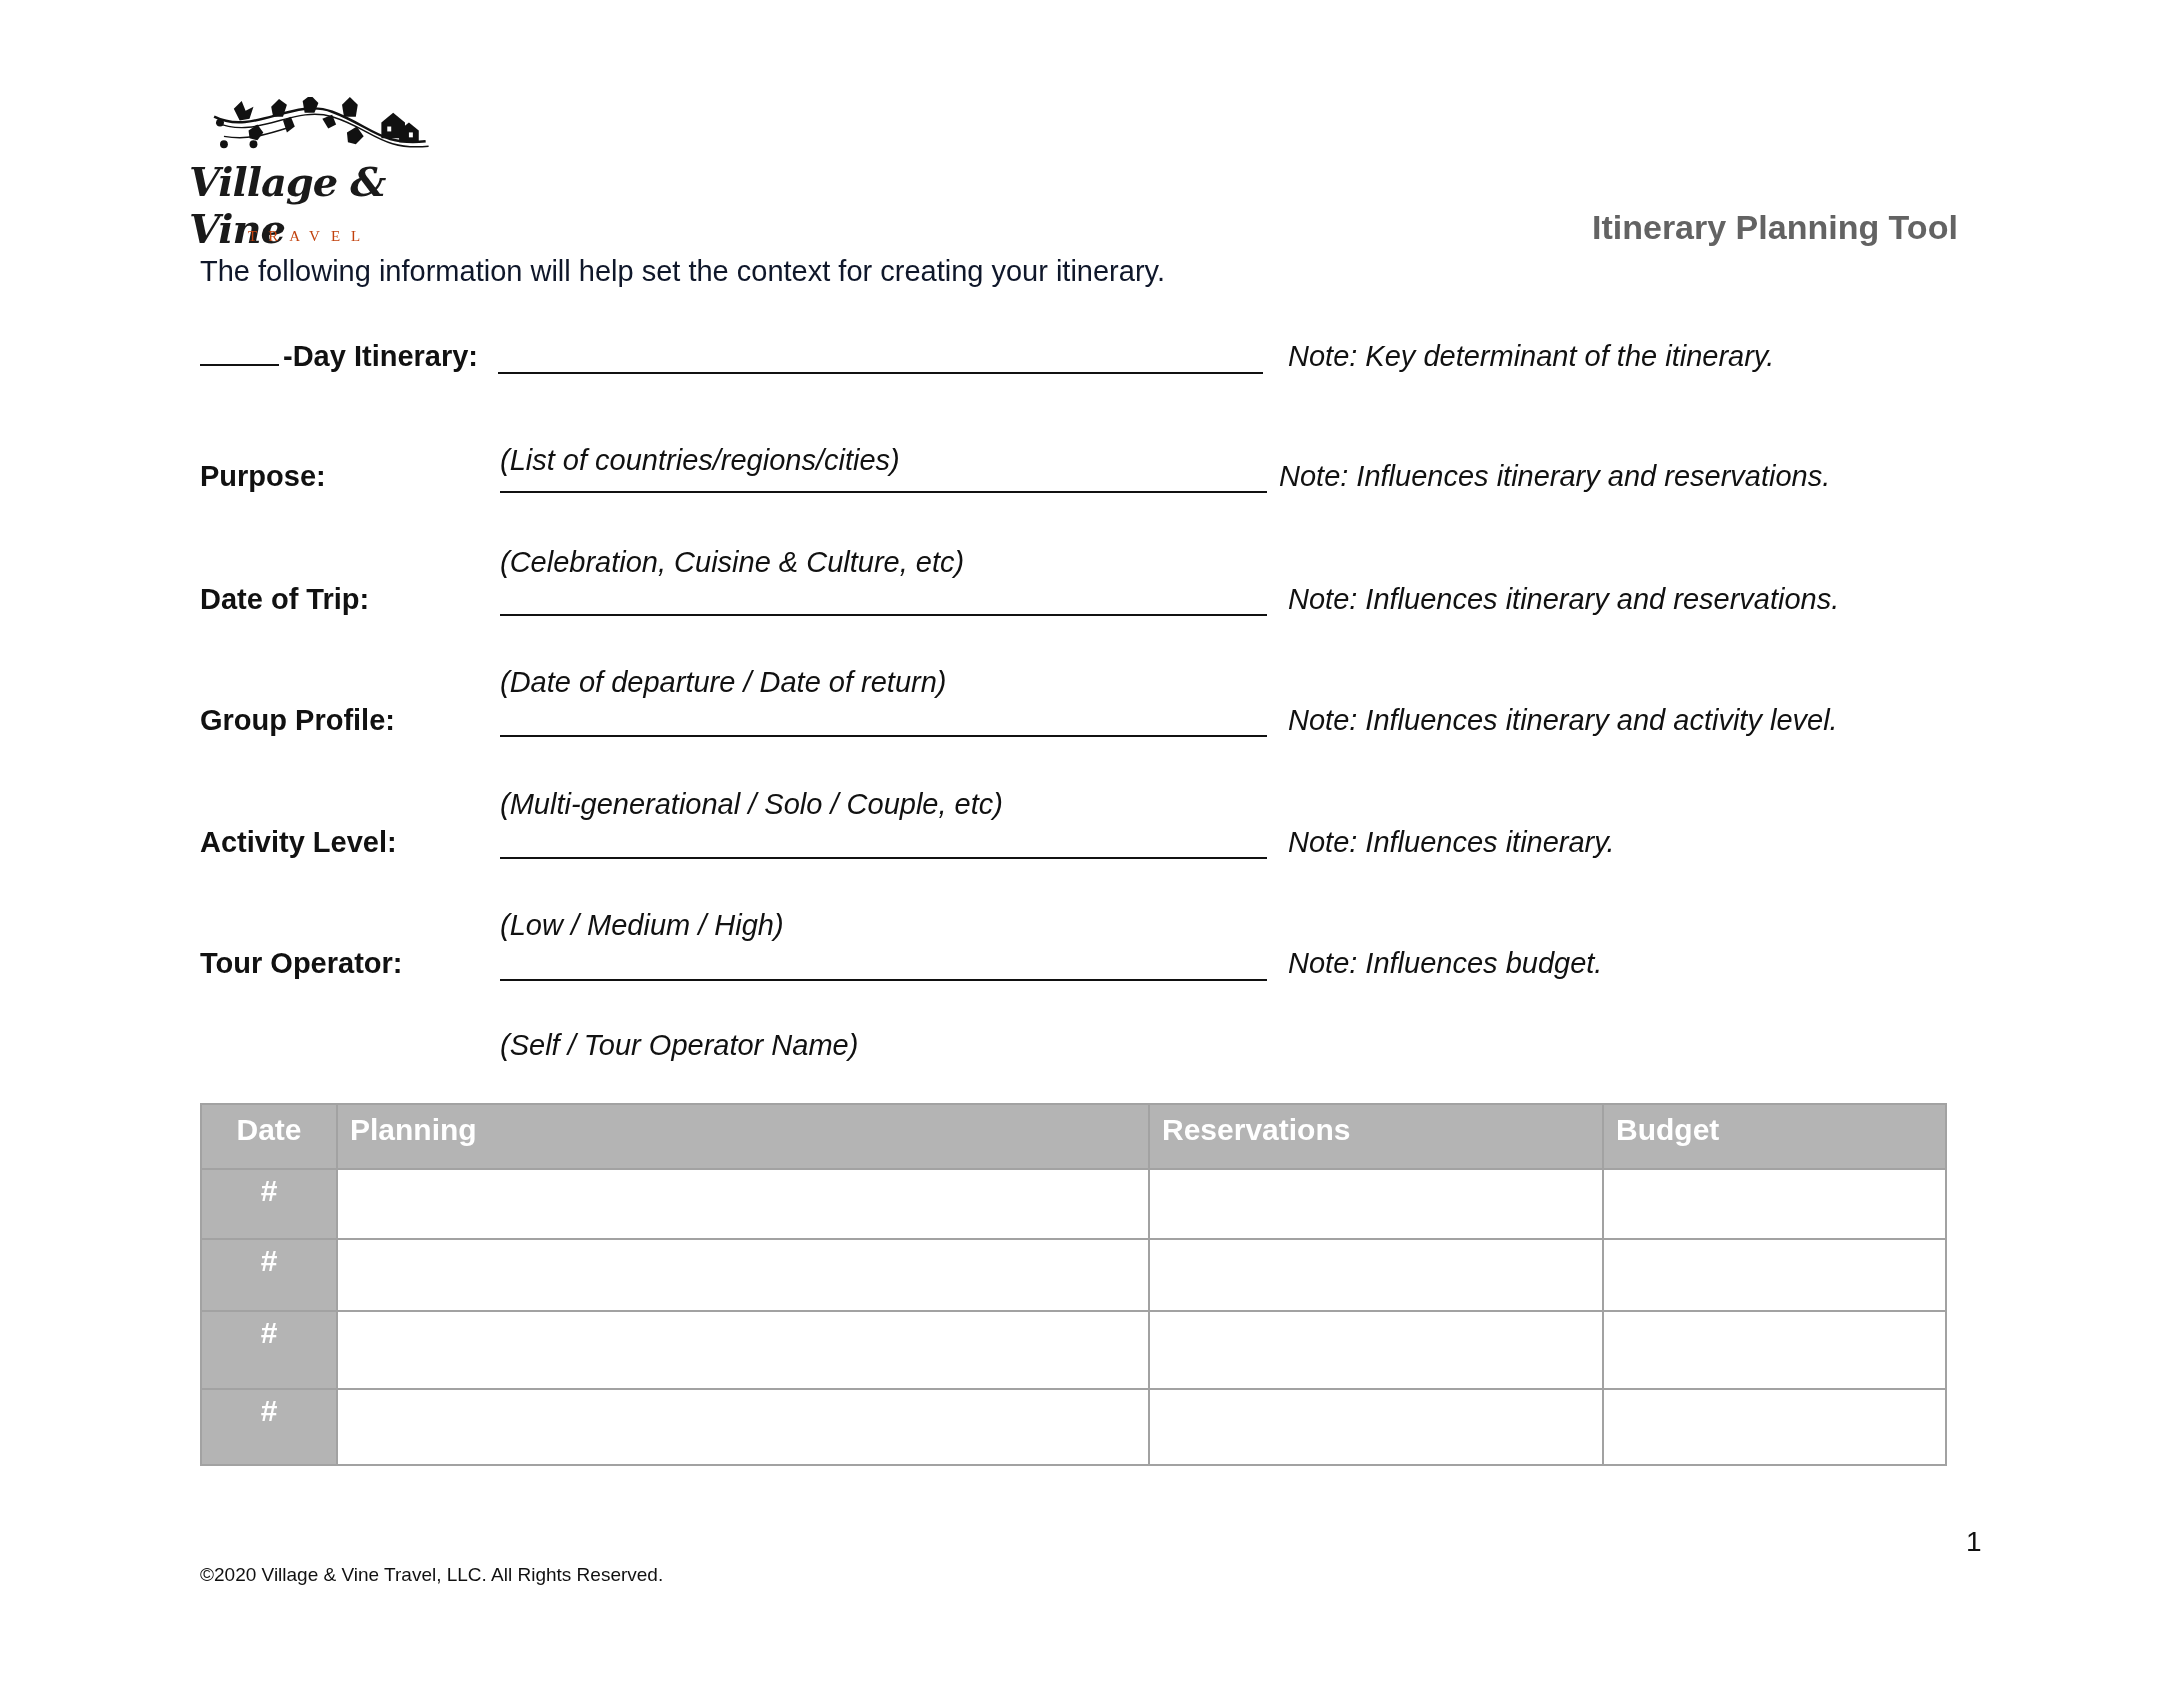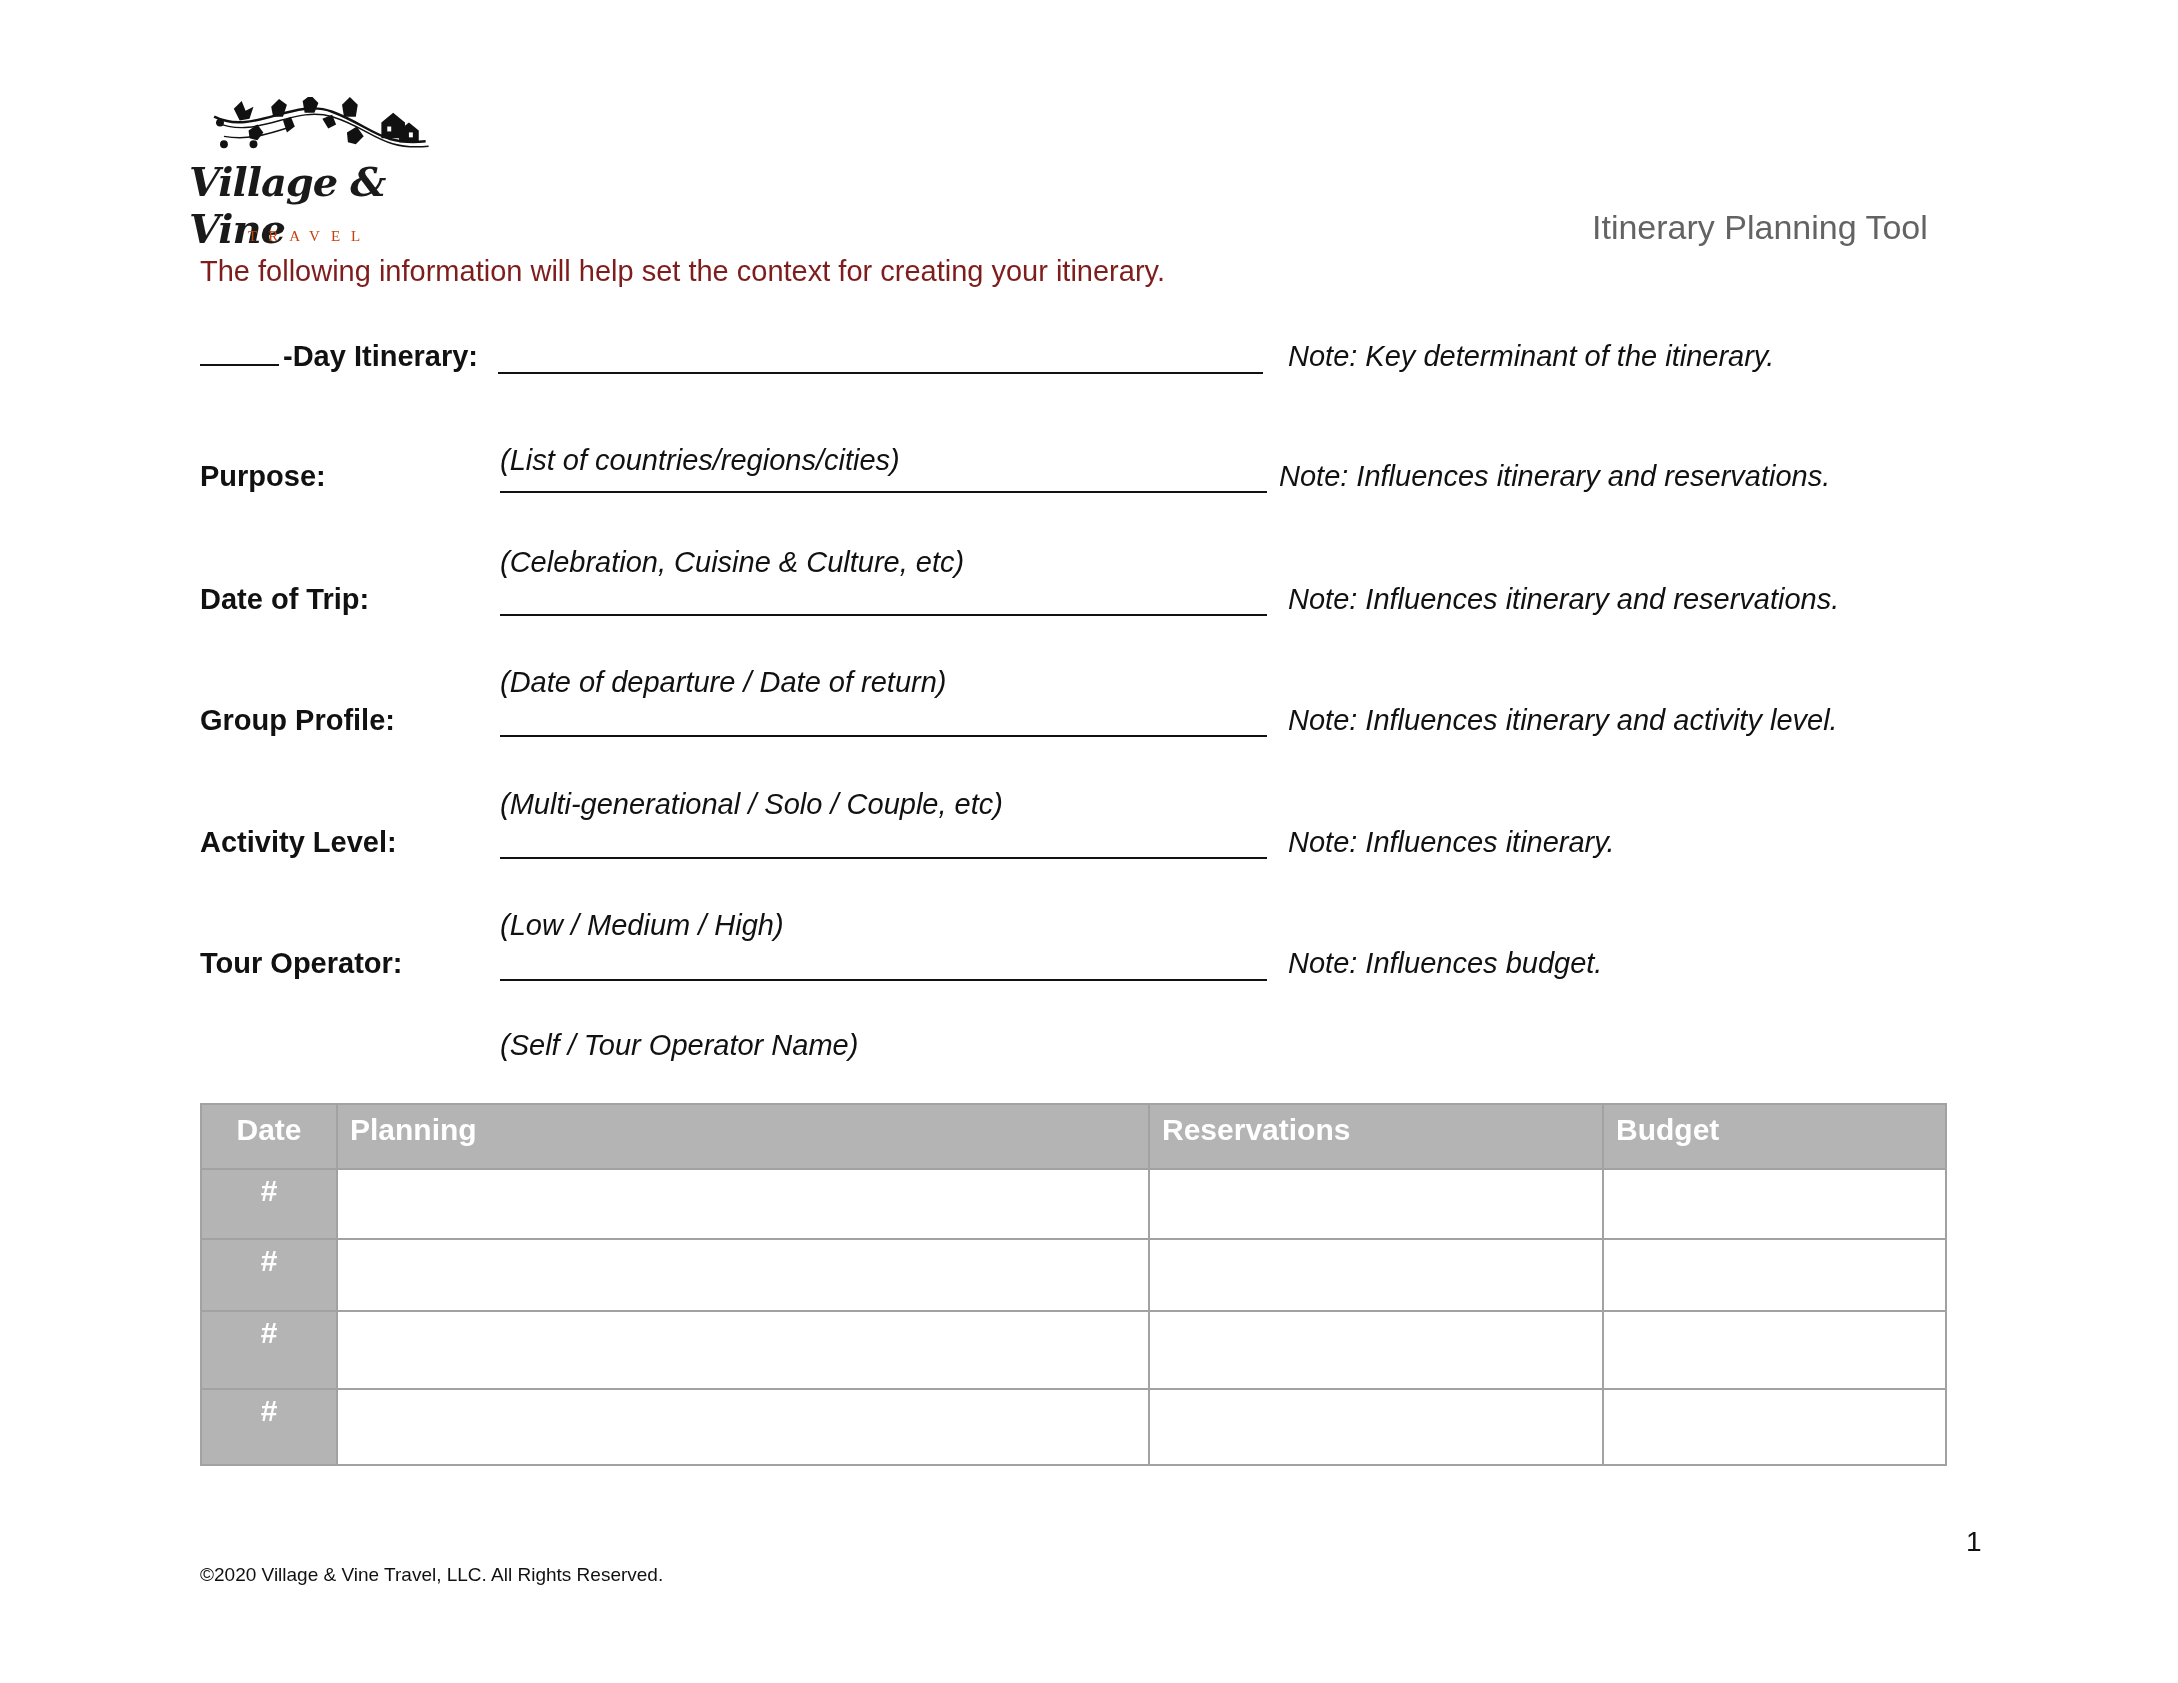--- a/index.html
+++ b/index.html
@@ -7,22 +7,22 @@
          font-family: "Liberation Sans", sans-serif; color: #111; }
   .abs { position: absolute; white-space: nowrap; }
 
   
   .logo { position: absolute; left: 184px; top: 97px; width: 257px; height: 153px; }
   .logo-script { position: absolute; left: 5px; top: 61px; font-family: "DejaVu Serif", serif;
                  font-style: italic; font-weight: bold; font-size: 40px; letter-spacing: -1px; color: #1a1a1a; }
   .logo-travel { position: absolute; left: 64px; top: 131px; font-family: "Liberation Serif", serif;
                  font-size: 15px; letter-spacing: 11px; color: #c2410c; }
 
-  .doc-title { left: 1592px; top: 208px; font-size: 34px; font-weight: normal; color: #636363; }
-  .intro { left: 200px; top: 255px; font-size: 29px; color: #7f1d1d; }
+  .doc-title { left: 1592px; top: 208px; font-size: 34px; font-weight: bold; color: #636363; }
+  .intro { left: 200px; top: 255px; font-size: 29px; color: #0f172a; }
 
   .label { left: 200px; font-size: 29px; font-weight: bold; }
   .fill-line { position: absolute; height: 2px; background: #111; }
   .hint { left: 500px; font-size: 29px; font-style: italic; }
   .note { font-size: 29px; font-style: italic; }
   .short-blank { display: inline-block; width: 79px; height: 2px; background: #111; vertical-align: baseline; margin-right: 4px; }
 
   
   .plan-table { position: absolute; left: 200px; top: 1103px; width: 1744px;
                 border-collapse: collapse; table-layout: fixed; }

